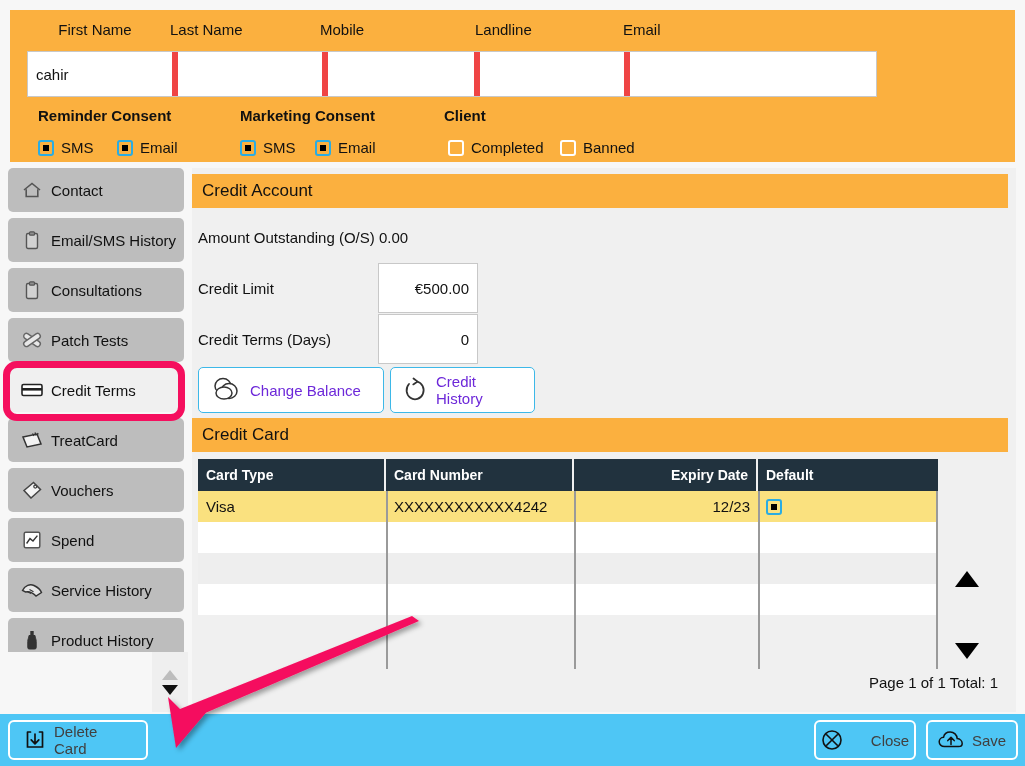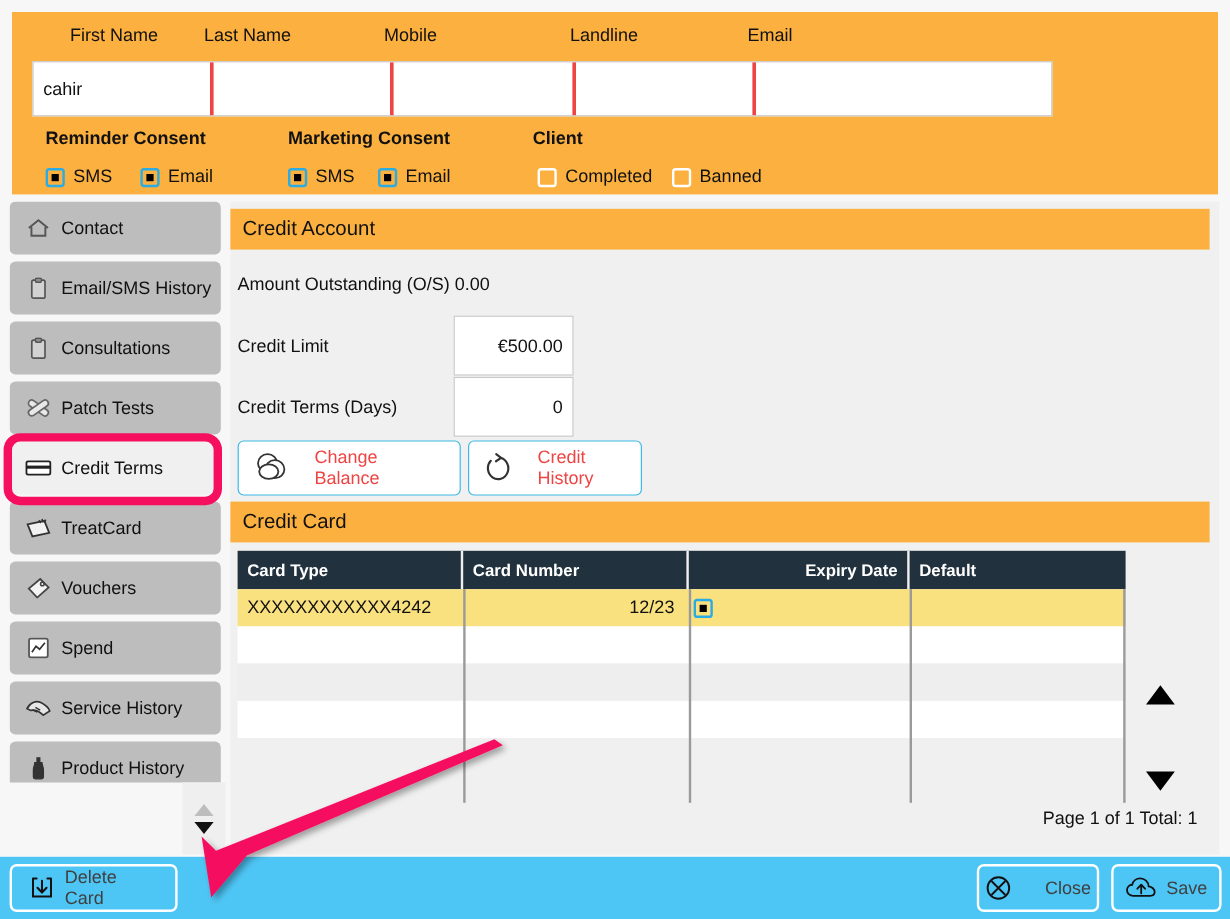--- a/index.html
+++ b/index.html
@@ -41,21 +41,21 @@
   .field-row {
     position:absolute; left:17px; top:41px;
     width:850px; height:46px;
     display:flex;
     background:#ffffff;
     border:1px solid #c8c8c8;
     box-sizing:border-box;
   }
   .field-row input {
     border:none;
-    border-right:3px solid #ef4444;
+    border-right:6px solid #ef4444;
     background:transparent;
     font-family:"Liberation Sans", sans-serif;
     font-size:15px;
     color:#111;
     padding:0 8px;
     outline:none;
     box-sizing:border-box;
     height:100%;
   }
   .inp-first  { width:150px; }
@@ -202,24 +202,24 @@
   #row-credit-limit { left:6px; top:95px; }
   #row-credit-terms { left:6px; top:146px; }
 
   .act-btn {
     position:absolute;
     height:46px;
     background:#ffffff;
     border:1px solid #3db8e8;
     border-radius:5px;
     display:flex; align-items:center;
-    gap:20px;
+    gap:8px;
     padding:0 13px;
     box-sizing:border-box;
-    font-size:15px; color:#ef4444;
+    font-size:15px; color:#6d28d9;
     cursor:pointer;
   }
   #btn-change-balance { left:6px; top:199px; width:186px; }
   #btn-credit-history { left:198px; top:199px; width:145px; }
 
   
   .cc-table {
     position:absolute; left:6px; top:291px;
     width:740px;
   }
@@ -539,20 +539,21 @@
     <div class="cc-table">
       <div class="cc-head">
         <div class="col-type">Card Type</div>
         <div class="col-num">Card Number</div>
         <div class="col-exp">Expiry Date</div>
         <div class="col-def">Default</div>
       </div>
 
       <div class="cc-body">
         <div class="cc-row sel">
+          <div class="col-type">Visa</div>
           <div class="col-num">XXXXXXXXXXXX4242</div>
           <div class="col-exp">12/23</div>
           <div class="col-def">
             <span class="radio-sq tbl on"></span>
           </div>
         </div>
         <div class="cc-row alt-white">
           <div class="col-type"></div>
           <div class="col-num"></div>
           <div class="col-exp"></div>

